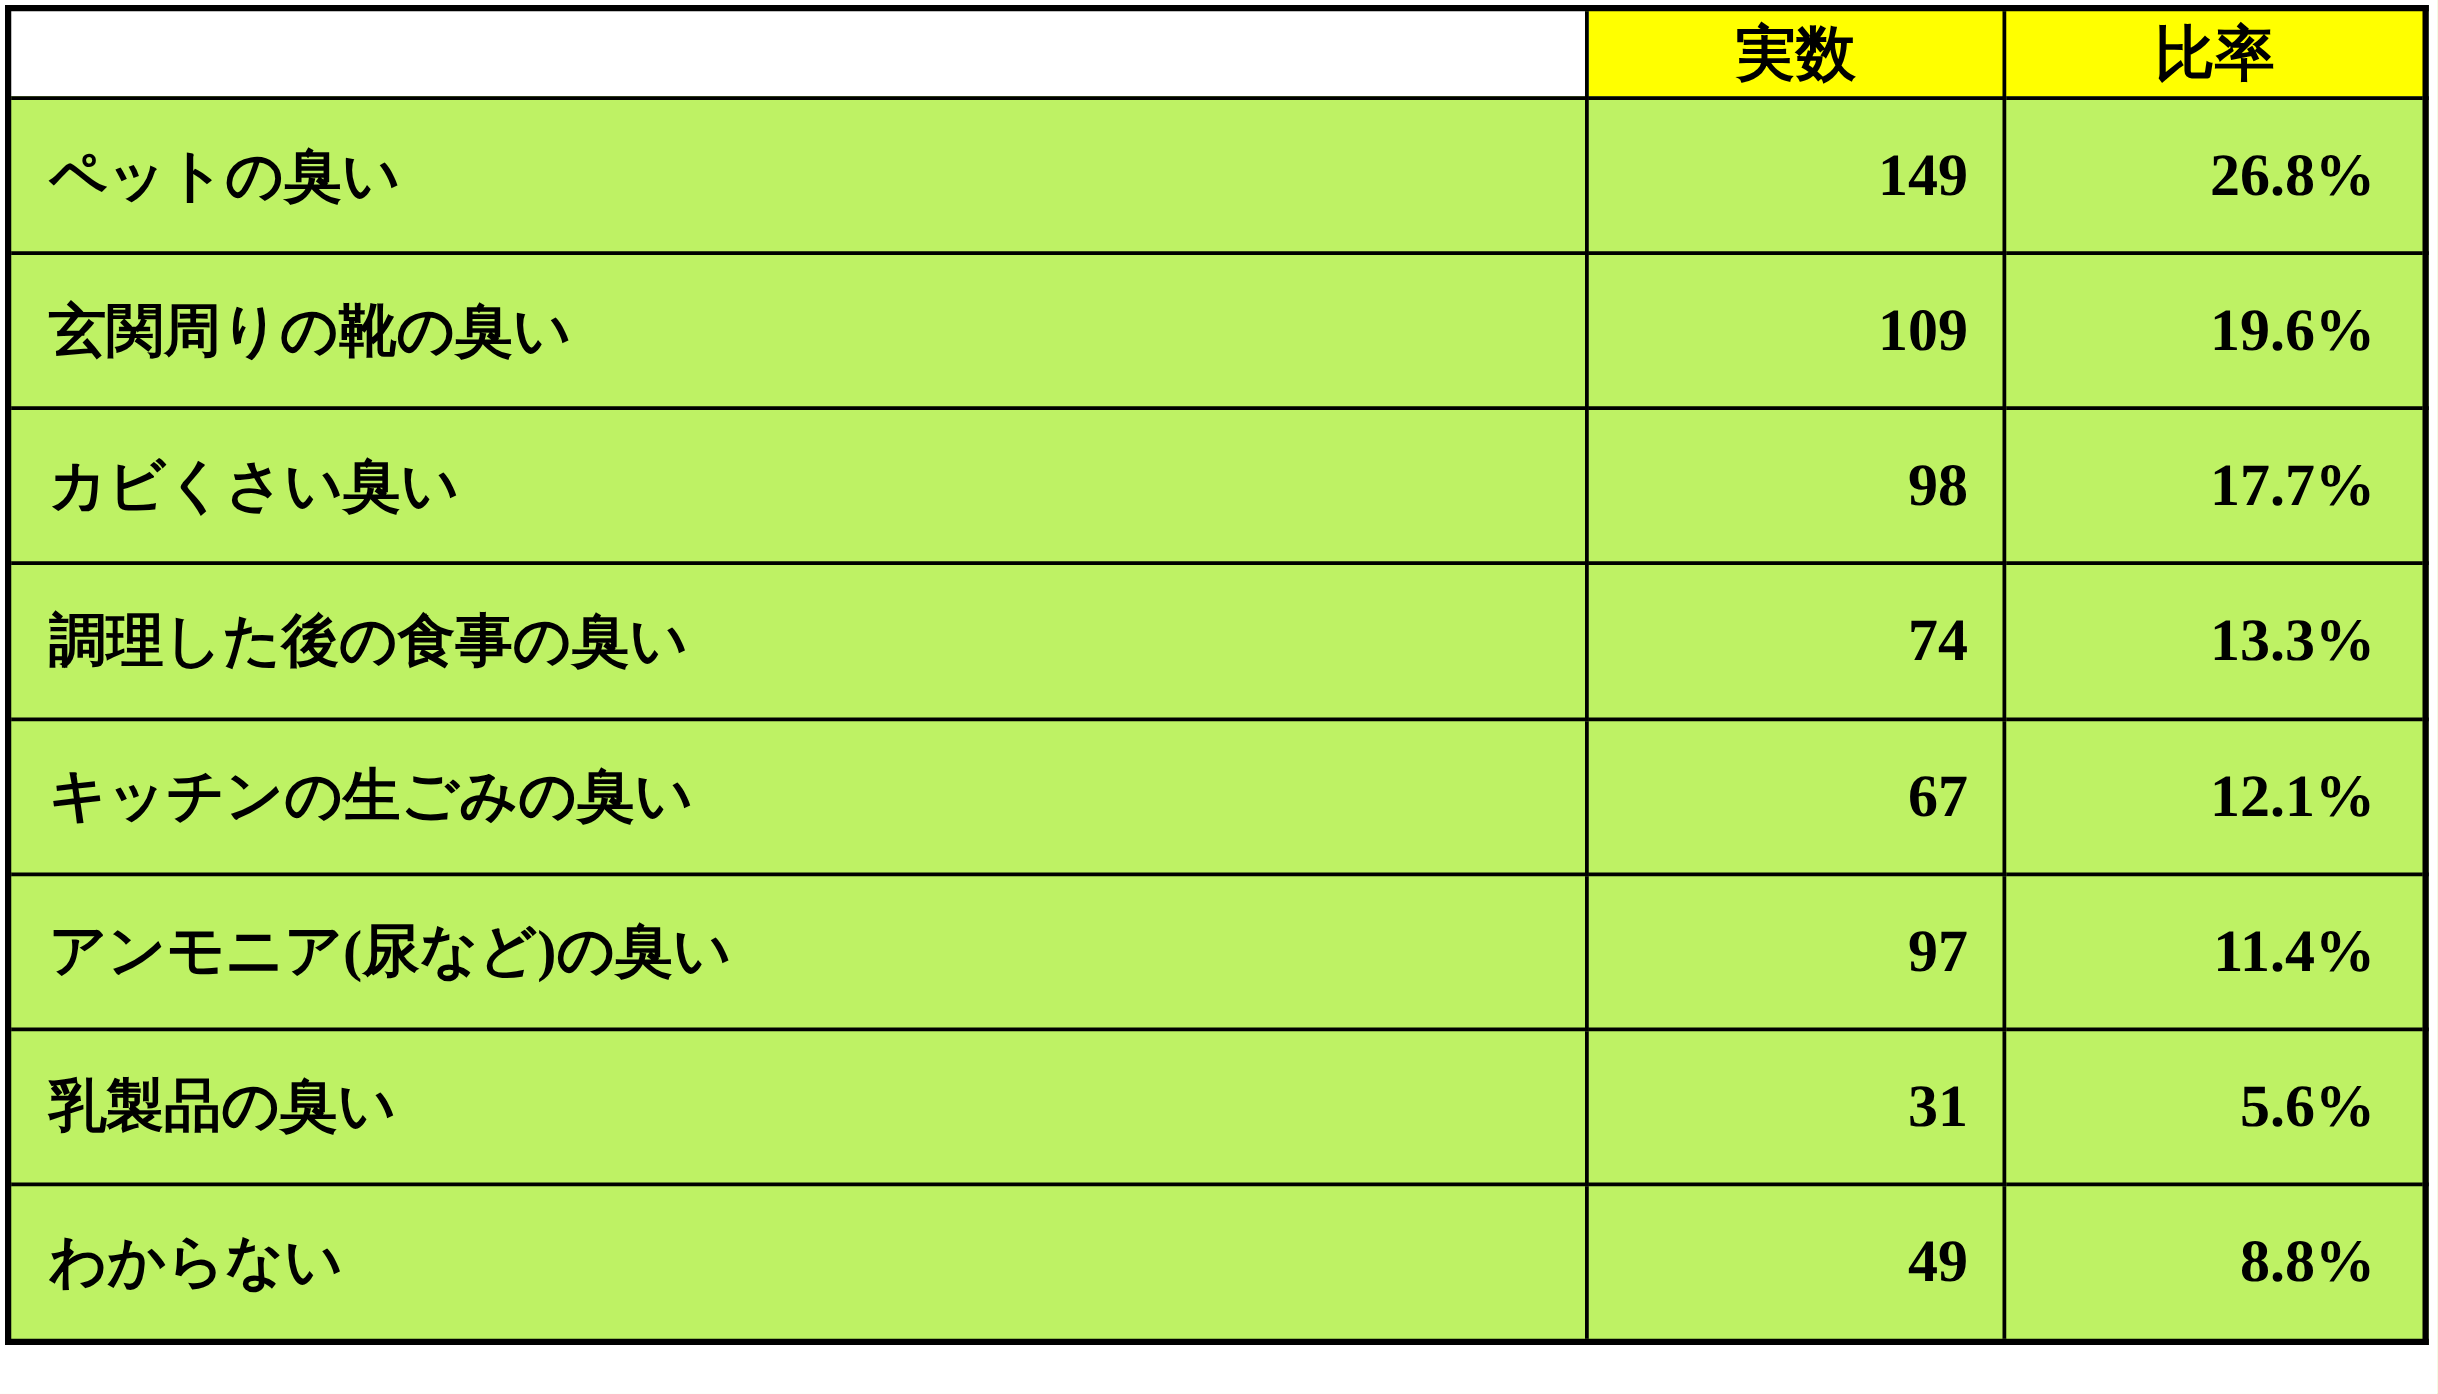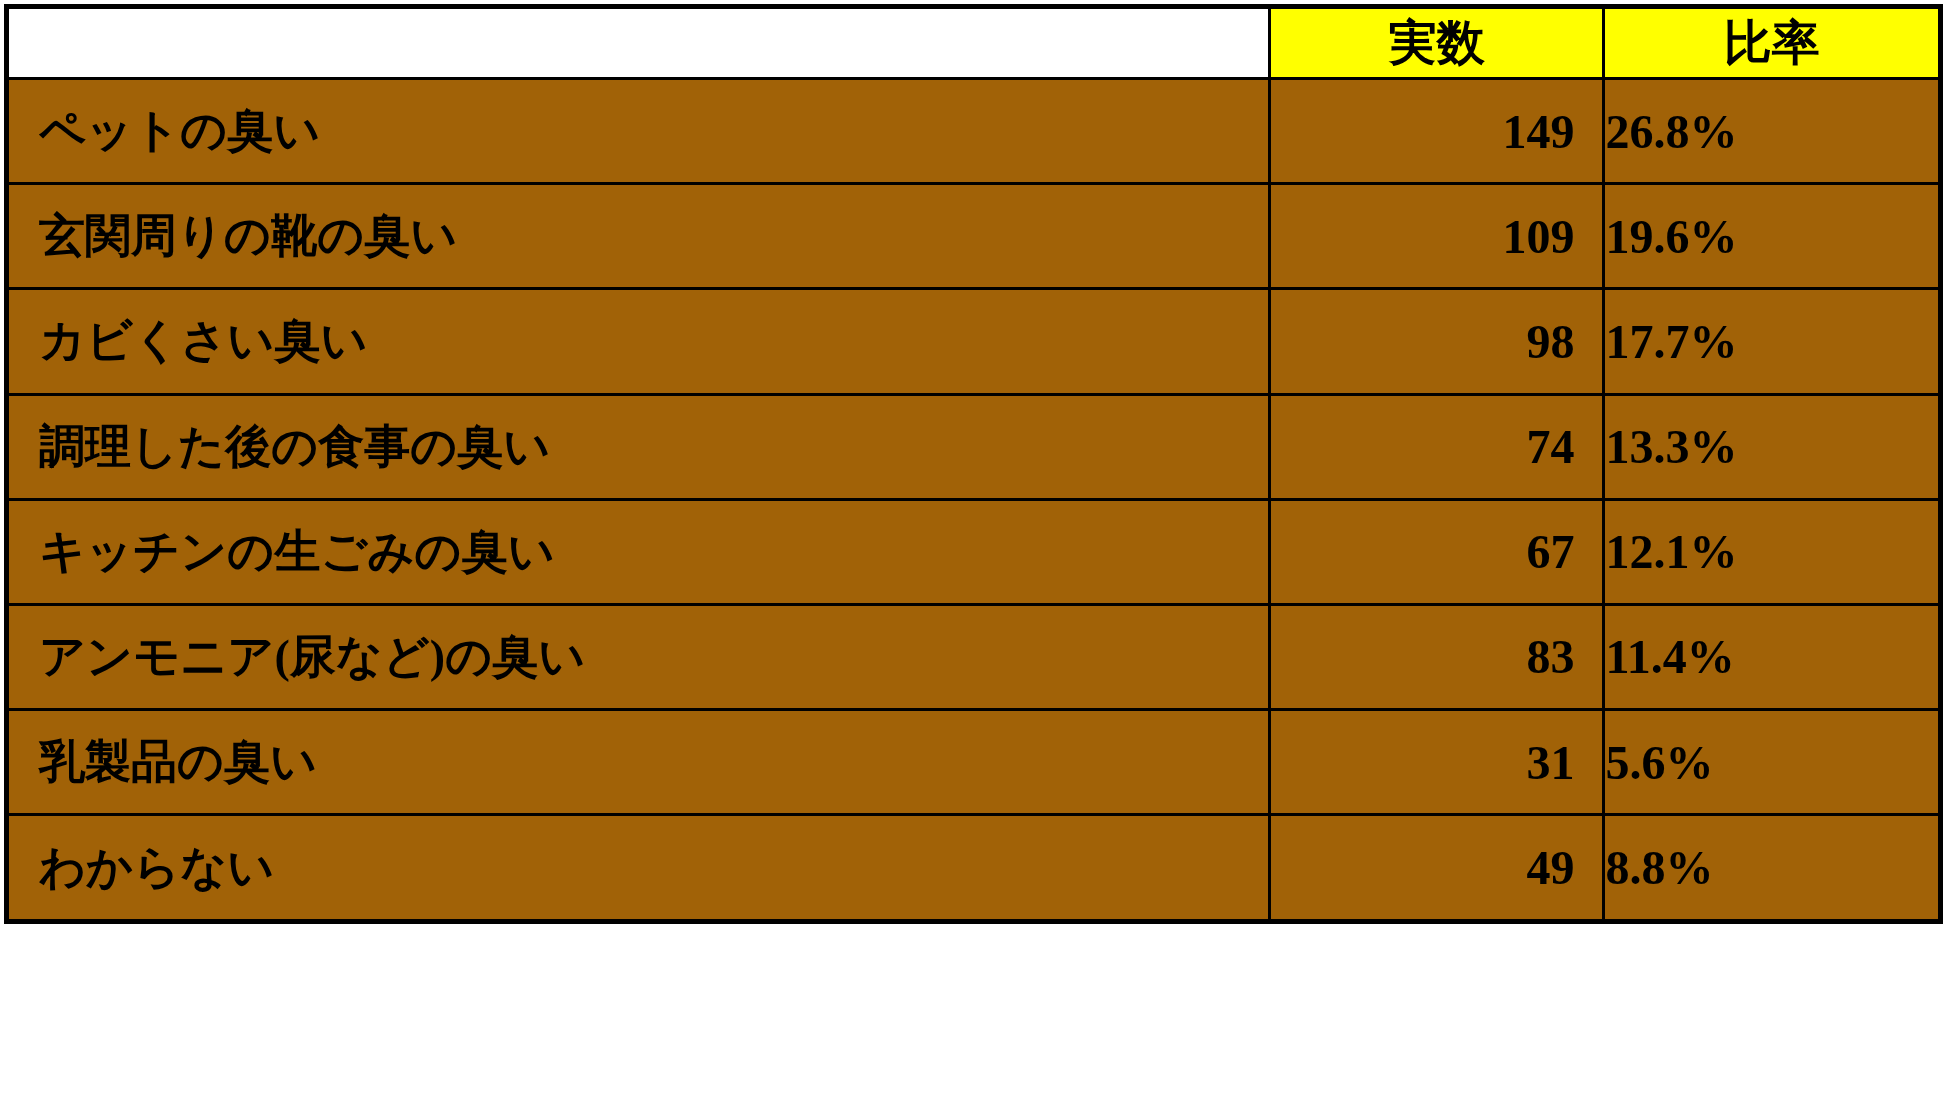--- a/index.html
+++ b/index.html
@@ -16,24 +16,24 @@
     height: 1115px;
     background: #ffffff;
     font-family: "Liberation Serif", "DejaVu Serif", serif;
     color: #000000;
   }
   table.data-table {
     position: absolute;
     left: 4px;
     top: 4px;
     width: 1939px;
-    height: 920px;
+    height: 1072px;
     border-collapse: collapse;
     table-layout: fixed;
-    background: #a16207;
+    background: #bef264;
     border: 5px solid #000000;
   }
   col.col-label { width: 65.3%; }
   col.col-count { width: 17.3%; }
   col.col-ratio { width: 17.4%; }
   th, td {
     border: 3px solid #000000;
     padding: 0;
     overflow: hidden;
     white-space: nowrap;
@@ -53,21 +53,21 @@
     text-align: left;
     padding-left: 30px;
     font-size: 46px;
   }
   td.count-cell {
     text-align: right;
     padding-right: 28px;
     font-size: 48px;
   }
   td.ratio-cell {
-    text-align: left;
+    text-align: right;
     padding-right: 38px;
     font-size: 48px;
     margin-top: 24px;
   }
 </style>
 </head>
 <body>
 
 <div class="sheet">
   <table class="data-table">
@@ -105,21 +105,21 @@
           <td class="count-cell">74</td>
           <td class="ratio-cell">13.3%</td>
         </tr>
         <tr>
           <td class="label-cell">キッチンの生ごみの臭い</td>
           <td class="count-cell">67</td>
           <td class="ratio-cell">12.1%</td>
         </tr>
         <tr>
           <td class="label-cell">アンモニア(尿など)の臭い</td>
-          <td class="count-cell">83</td>
+          <td class="count-cell">97</td>
           <td class="ratio-cell">11.4%</td>
         </tr>
         <tr>
           <td class="label-cell">乳製品の臭い</td>
           <td class="count-cell">31</td>
           <td class="ratio-cell">5.6%</td>
         </tr>
         <tr>
           <td class="label-cell">わからない</td>
           <td class="count-cell">49</td>

